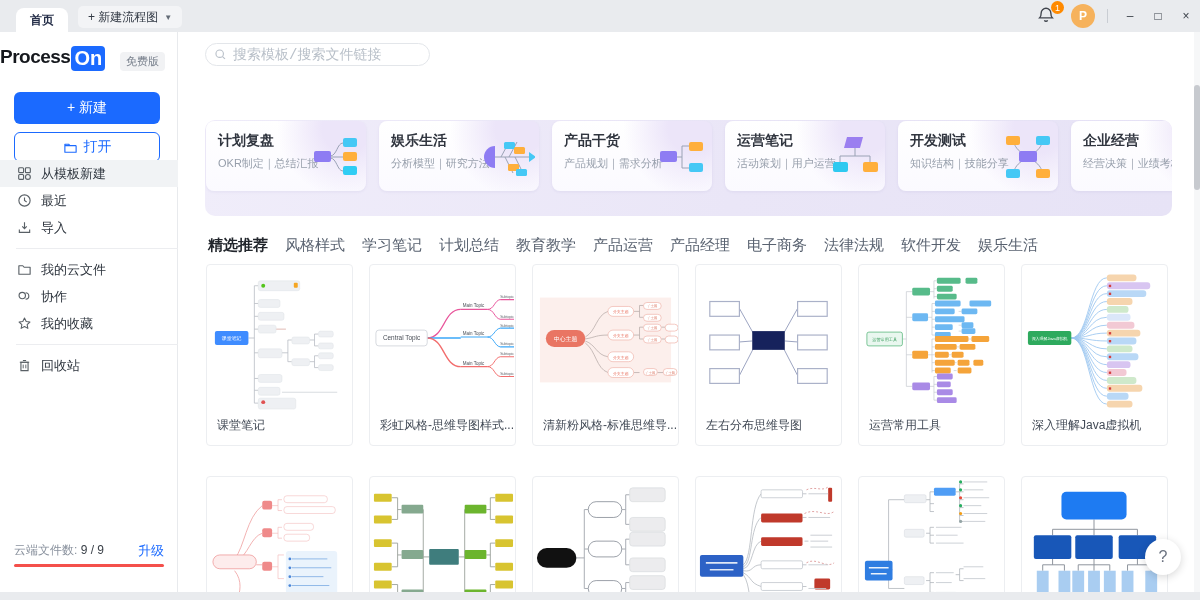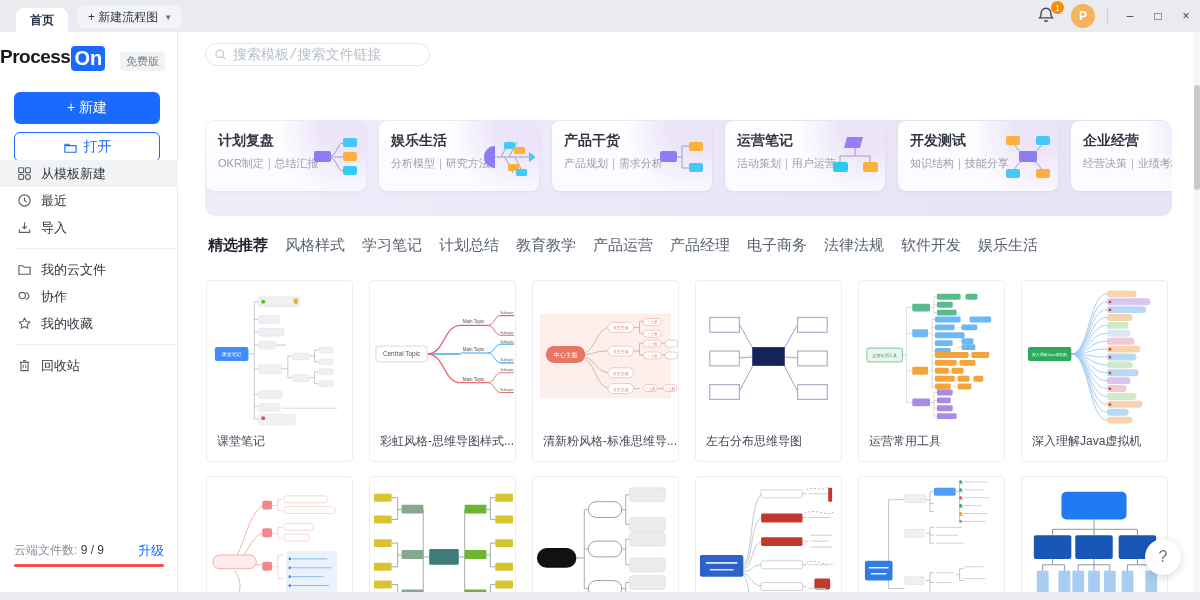--- a/index.html
+++ b/index.html
@@ -49,21 +49,21 @@
   .bcard { flex:0 0 160px; height:70px; border-radius:8px; position:relative; padding:11px 12px; background:radial-gradient(circle at 88% 10%, #ece5f9 0 16%, rgba(255,255,255,0) 45%), linear-gradient(180deg,#ffffff,#fbfaff); box-shadow:0 1px 3px rgba(120,110,180,.10); }
   .bcard .bt { font-size:14px; font-weight:bold; color:#30353f; }
   .bcard .bs { font-size:11px; color:#969eab; margin-top:6px; white-space:nowrap; }
   .bcard svg.illo { position:absolute; right:4px; top:13px; }
 
   .filters { position:absolute; left:30px; top:204px; display:flex; gap:17px; font-size:15px; color:#596270; }
   .filters .f { cursor:default; white-space:nowrap; }
   .filters .f.active { color:#22262c; font-weight:bold; }
 
   .grid { position:absolute; left:28px; display:flex; gap:16px; }
-  #grid1 { top:248px;border-radius:16px; }
+  #grid1 { top:232px;border-radius:16px; }
   #grid2 { top:444px; }
   .tcard { width:147px; height:182px; background:#fff; border:1px solid #eceef1; border-radius:4px; overflow:hidden; }
   .tcard .ttl { font-size:12px; color:#424a56; padding:4px 10px 0 10px; white-space:nowrap; overflow:hidden; }
   .thumb { display:block; }
 
   .help-btn { position:absolute; left:967px; top:507px; width:36px; height:36px; border-radius:50%; background:#fff; box-shadow:0 2px 8px rgba(0,0,0,.16); display:flex; align-items:center; justify-content:center; font-size:16px; color:#6b7280; }
   .sb-track { position:absolute; right:0; top:0; width:6px; height:560px; background:#f6f7f8; }
   .sb-thumb { position:absolute; right:0; top:53px; width:6px; height:105px; background:#c7cacf; border-radius:3px; }
 
   #bottomstrip { position:absolute; left:0; top:592px; width:1200px; height:8px; background:#e9ebee; }

